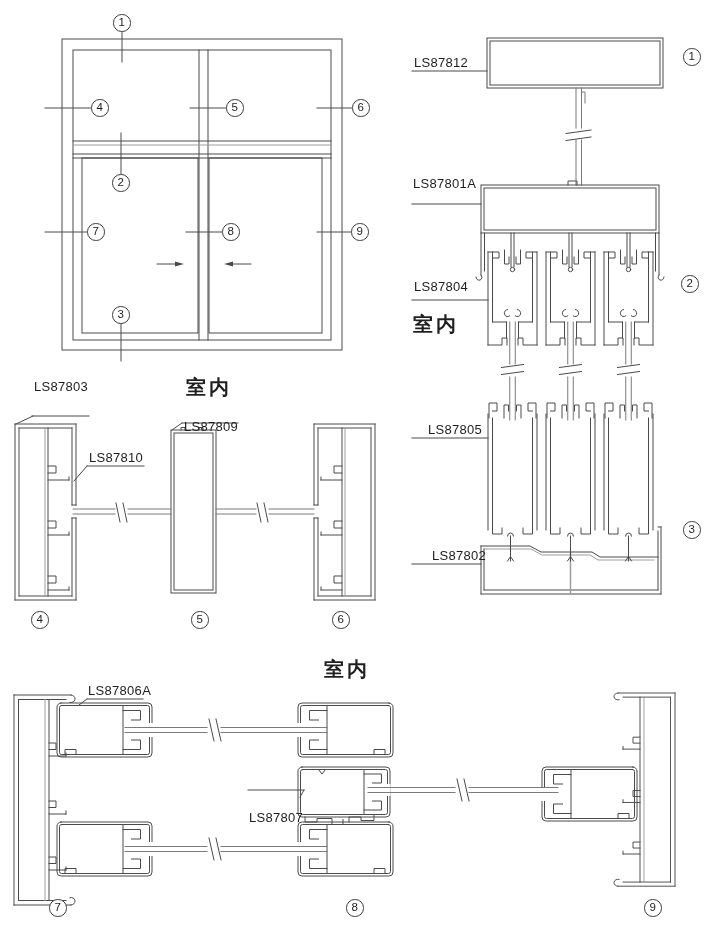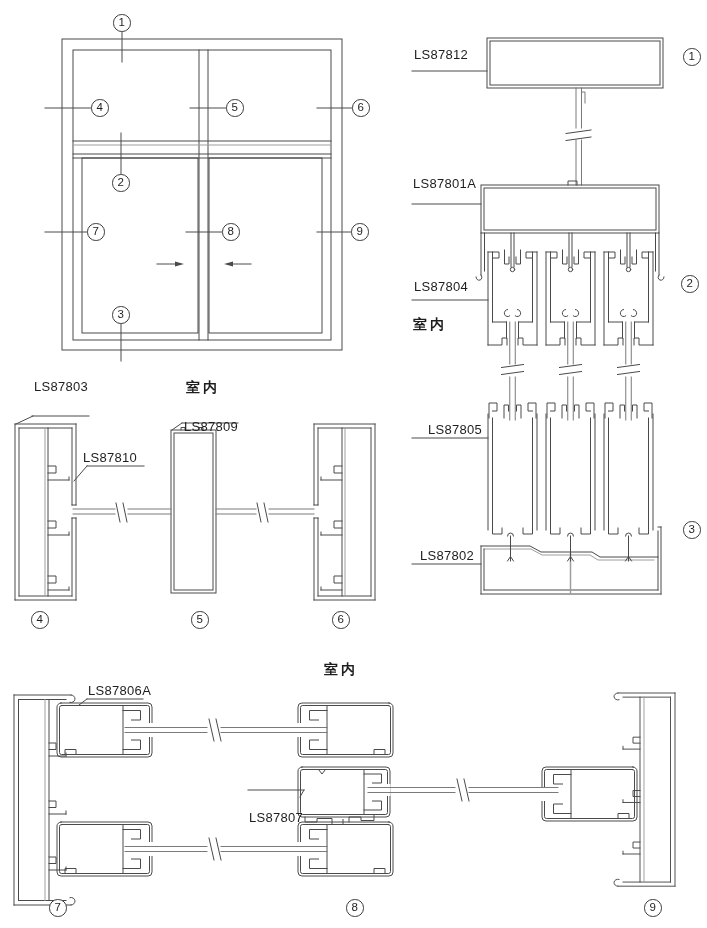--- a/index.html
+++ b/index.html
@@ -1,21 +1,21 @@
 <!DOCTYPE html>
 <html><head>
 <meta charset="utf-8">
 <style>
   *{margin:0;padding:0;box-sizing:border-box}
   html,body{background:#fff}
   #canvas{position:relative;width:707px;height:928px;background:#fff;
           font-family:"Liberation Sans",sans-serif;color:#1e1e1e;overflow:hidden}
   #canvas svg{position:absolute;left:0;top:0;display:block}
   .lbl{position:absolute;font-size:13px;line-height:14px;letter-spacing:.3px;white-space:nowrap}
-  .cjk{position:absolute;font-size:14px;line-height:17px;font-weight:bold;letter-spacing:3px;
+  .cjk{position:absolute;font-size:20px;line-height:17px;font-weight:bold;letter-spacing:3px;
        white-space:nowrap;font-family:"DejaVu Sans","Liberation Sans",sans-serif}
   .m{position:absolute;width:17.5px;height:17.5px;border:1.2px solid #3c3c3c;border-radius:50%;
      font-size:11.5px;line-height:15.2px;text-align:center;background:#fff}
 </style>
 </head>
 <body>
 
 <div id="canvas">
 
 <svg width="707" height="928" viewBox="0 0 707 928" fill="none" stroke="#4a4a4a" stroke-width="1" stroke-linecap="square">
@@ -309,30 +309,30 @@
     <line x1="216" y1="838" x2="221" y2="860" stroke="#4a4a4a"></line>
     <line x1="368" y1="787.5" x2="455" y2="787.5"></line>
         <line x1="368" y1="792.5" x2="455" y2="792.5"></line>
     <line x1="469" y1="787.5" x2="558" y2="787.5"></line>
         <line x1="469" y1="792.5" x2="558" y2="792.5"></line>
     <line x1="457" y1="779" x2="462" y2="801" stroke="#4a4a4a"></line>
     <line x1="464" y1="779" x2="469" y2="801" stroke="#4a4a4a"></line>
   </g>
 </svg>
 
-<div class="lbl" style="left:414px;top:48px">LS87812</div>
+<div class="lbl" style="left:414px;top:56px">LS87812</div>
 <div class="lbl" style="left:413px;top:177px">LS87801A</div>
 <div class="lbl" style="left:414px;top:280px">LS87804</div>
 <div class="cjk" style="left:413px;top:316px">室内</div>
 <div class="lbl" style="left:428px;top:423px">LS87805</div>
-<div class="lbl" style="left:420px;top:549px">LS87802</div>
+<div class="lbl" style="left:432px;top:549px">LS87802</div>
 
 <div class="cjk" style="left:186px;top:379px">室内</div>
 <div class="lbl" style="left:34px;top:380px">LS87803</div>
-<div class="lbl" style="left:83px;top:451px">LS87810</div>
+<div class="lbl" style="left:89px;top:451px">LS87810</div>
 <div class="lbl" style="left:184px;top:420px">LS87809</div>
 
 <div class="cjk" style="left:324px;top:661px">室内</div>
 <div class="lbl" style="left:88px;top:684px">LS87806A</div>
 <div class="lbl" style="left:249px;top:811px">LS87807</div>
 
 <div class="m" style="left:113px;top:14px">1</div>
 <div class="m" style="left:112px;top:174px">2</div>
 <div class="m" style="left:112px;top:306px">3</div>
 <div class="m" style="left:91px;top:99px">4</div>

